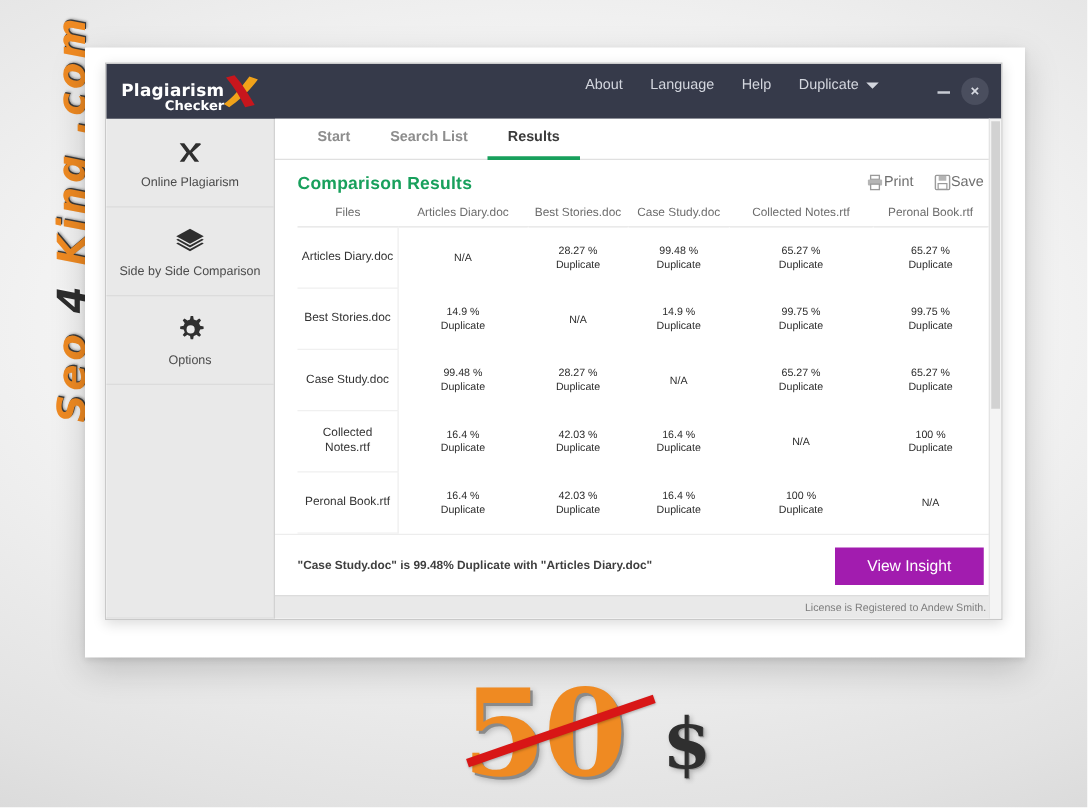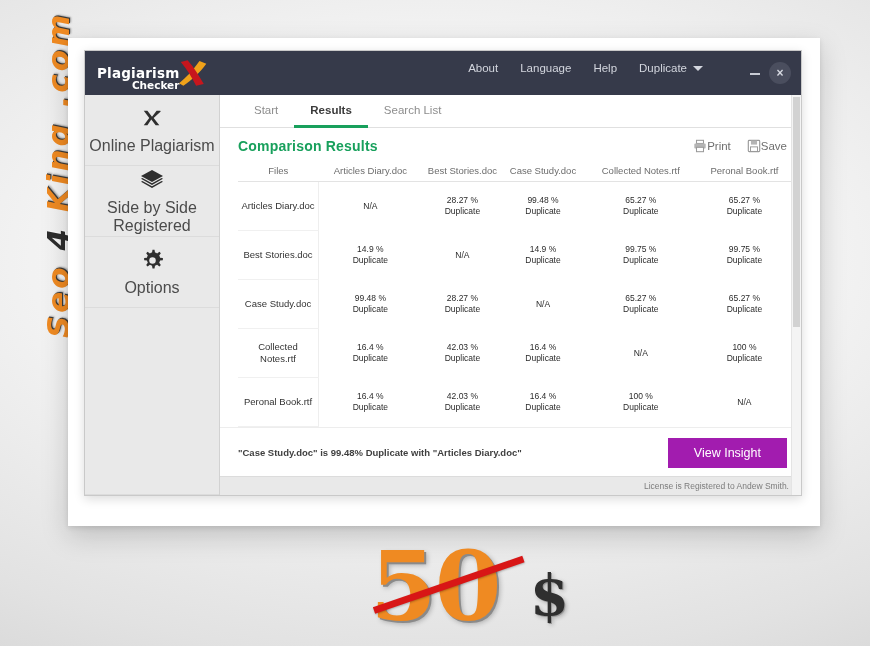--- a/index.html
+++ b/index.html
@@ -104,21 +104,21 @@
     width: 134px; flex: 0 0 134px;
     background: #e9e9e9;
     border-right: 1px solid #d2d2d2;
     display: flex; flex-direction: column;
   }
   .side-item {
     height: 70px; flex: 0 0 70px;
     border-bottom: 1px solid #dcdcdc;
     display: flex; flex-direction: column;
     align-items: center; justify-content: center; gap: 6px;
-    color: #4b4b4b; font-size: 16px; text-align: center;
+    color: #4b4b4b; font-size: 10px; text-align: center;
     padding: 0 4px;
   }
   .side-item.active { background: #dadada; }
   .side-icon { height: 26px; display: flex; align-items: center; justify-content: center; color: #2f2f2f; }
   .side-label { line-height: 1.1; }
   .side-spacer { flex: 1 1 auto; border-bottom: 1px solid #dcdcdc; }
   .connect {
     flex: 0 0 78px; display: flex; flex-direction: column;
     align-items: center; justify-content: center; gap: 9px;
     color: #6a6a6a; font-size: 10.5px;
@@ -137,21 +137,21 @@
 
   .tabs {
     height: 32px; flex: 0 0 32px;
     display: flex; align-items: stretch;
     border-bottom: 1px solid #e0e0e0;
     padding-left: 18px;
   }
   .tab {
     display: flex; align-items: center; justify-content: center;
     padding: 0 16px; font-size: 11.5px; color: #8d8d8d;
-    border-bottom: 3px solid transparent; margin-bottom: -1px;
+    border-bottom: 3px solid transparent; margin-bottom: -1px; font-weight: bold;
   }
   .tab.active { color: #3b3b3b; font-weight: bold; border-bottom-color: #18a05c; }
 
   .page-head {
     display: flex; align-items: center;
     padding: 10px 14px 8px 18px;
   }
   .page-title { color: #18a05c; font-size: 14px; font-weight: bold; letter-spacing: .2px; }
   .head-actions { margin-left: auto; display: flex; align-items: center; gap: 16px; }
   .act { display: flex; align-items: center; color: #6f6f6f; font-size: 11.5px; }
@@ -296,21 +296,21 @@
         </div>
 
         <div class="side-item">
           <span class="side-icon">
             <svg width="24" height="22" viewBox="0 0 24 22">
               <path d="M12 1 L23 7 L12 13 L1 7 Z" fill="#2f2f2f"></path>
               <path d="M12 14.2 L21.6 8.9 L23 9.7 L12 15.9 L1 9.7 L2.4 8.9 Z" fill="#2f2f2f"></path>
               <path d="M12 17.2 L21.6 11.9 L23 12.7 L12 18.9 L1 12.7 L2.4 11.9 Z" fill="#2f2f2f"></path>
             </svg>
           </span>
-          <span class="side-label">Side by Side Registered</span>
+          <span class="side-label">Side by Side Comparison</span>
         </div>
 
 
         <div class="side-item">
           <span class="side-icon">
             <svg width="23" height="23" viewBox="0 0 24 24">
               <path fill="#2f2f2f" d="M12 0.8 l2.1 0 .5 2.9 a8.6 8.6 0 0 1 2.2 .92 l2.4-1.7 1.5 1.5 -1.7 2.4 a8.6 8.6 0 0 1 .92 2.2 l2.9 .5 0 2.1 -2.9 .5 a8.6 8.6 0 0 1-.92 2.2 l1.7 2.4 -1.5 1.5 -2.4-1.7 a8.6 8.6 0 0 1-2.2 .92 l-.5 2.9 -2.1 0 -.5-2.9 a8.6 8.6 0 0 1-2.2-.92 l-2.4 1.7 -1.5-1.5 1.7-2.4 a8.6 8.6 0 0 1-.92-2.2 l-2.9-.5 0-2.1 2.9-.5 a8.6 8.6 0 0 1 .92-2.2 l-1.7-2.4 1.5-1.5 2.4 1.7 a8.6 8.6 0 0 1 2.2-.92 z"></path>
               <circle cx="12" cy="12" r="3.4" fill="#e9e9e9"></circle>
             </svg>
           </span>
@@ -318,22 +318,22 @@
         </div>
 
         <div class="side-spacer"></div>
 
       </div>
 
       <div class="main">
 
         <div class="tabs">
           <div class="tab">Start</div>
+          <div class="tab">Search List</div>
           <div class="tab active">Results</div>
-          <div class="tab">Search List</div>
         </div>
 
         <div class="page-head">
           <div class="page-title">Comparison Results</div>
           <div class="head-actions">
             <div class="act">
               <svg width="14" height="14" viewBox="0 0 16 16">
                 <rect x="4" y="1.5" width="8" height="3.6" fill="none" stroke="#9a9a9a" stroke-width="1.2"></rect>
                 <rect x="1.5" y="5.2" width="13" height="5.6" rx="1" fill="#b5b5b5"></rect>
                 <rect x="4" y="9.5" width="8" height="5" fill="#fff" stroke="#9a9a9a" stroke-width="1.2"></rect>

